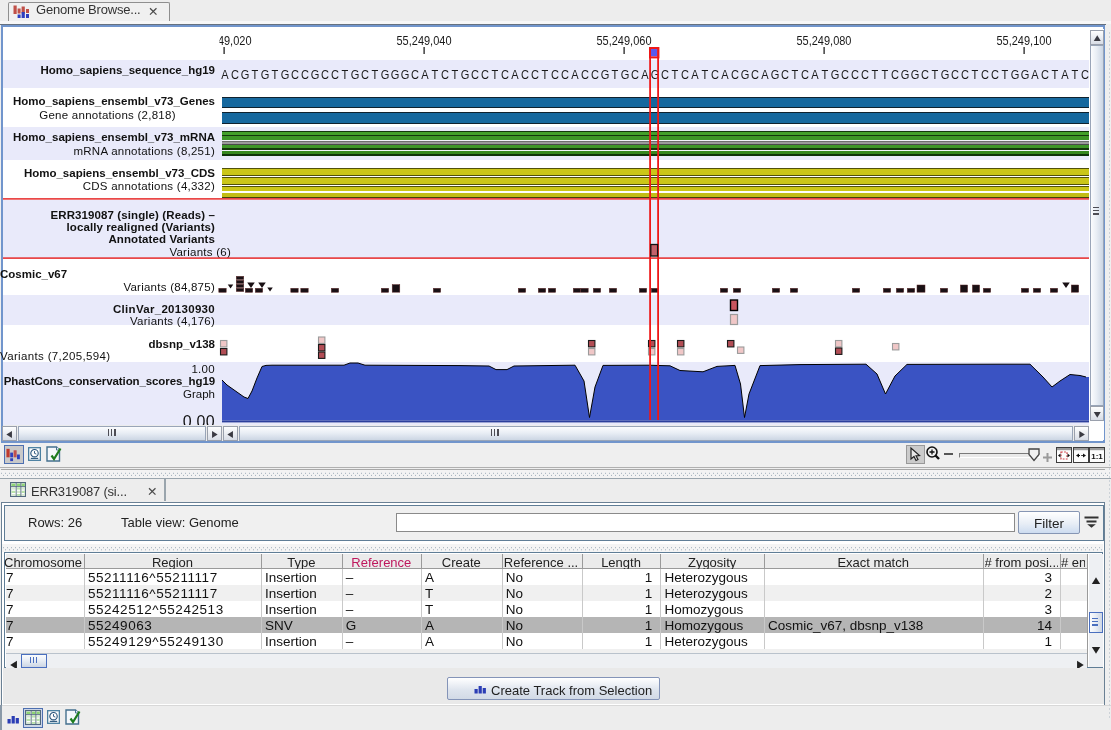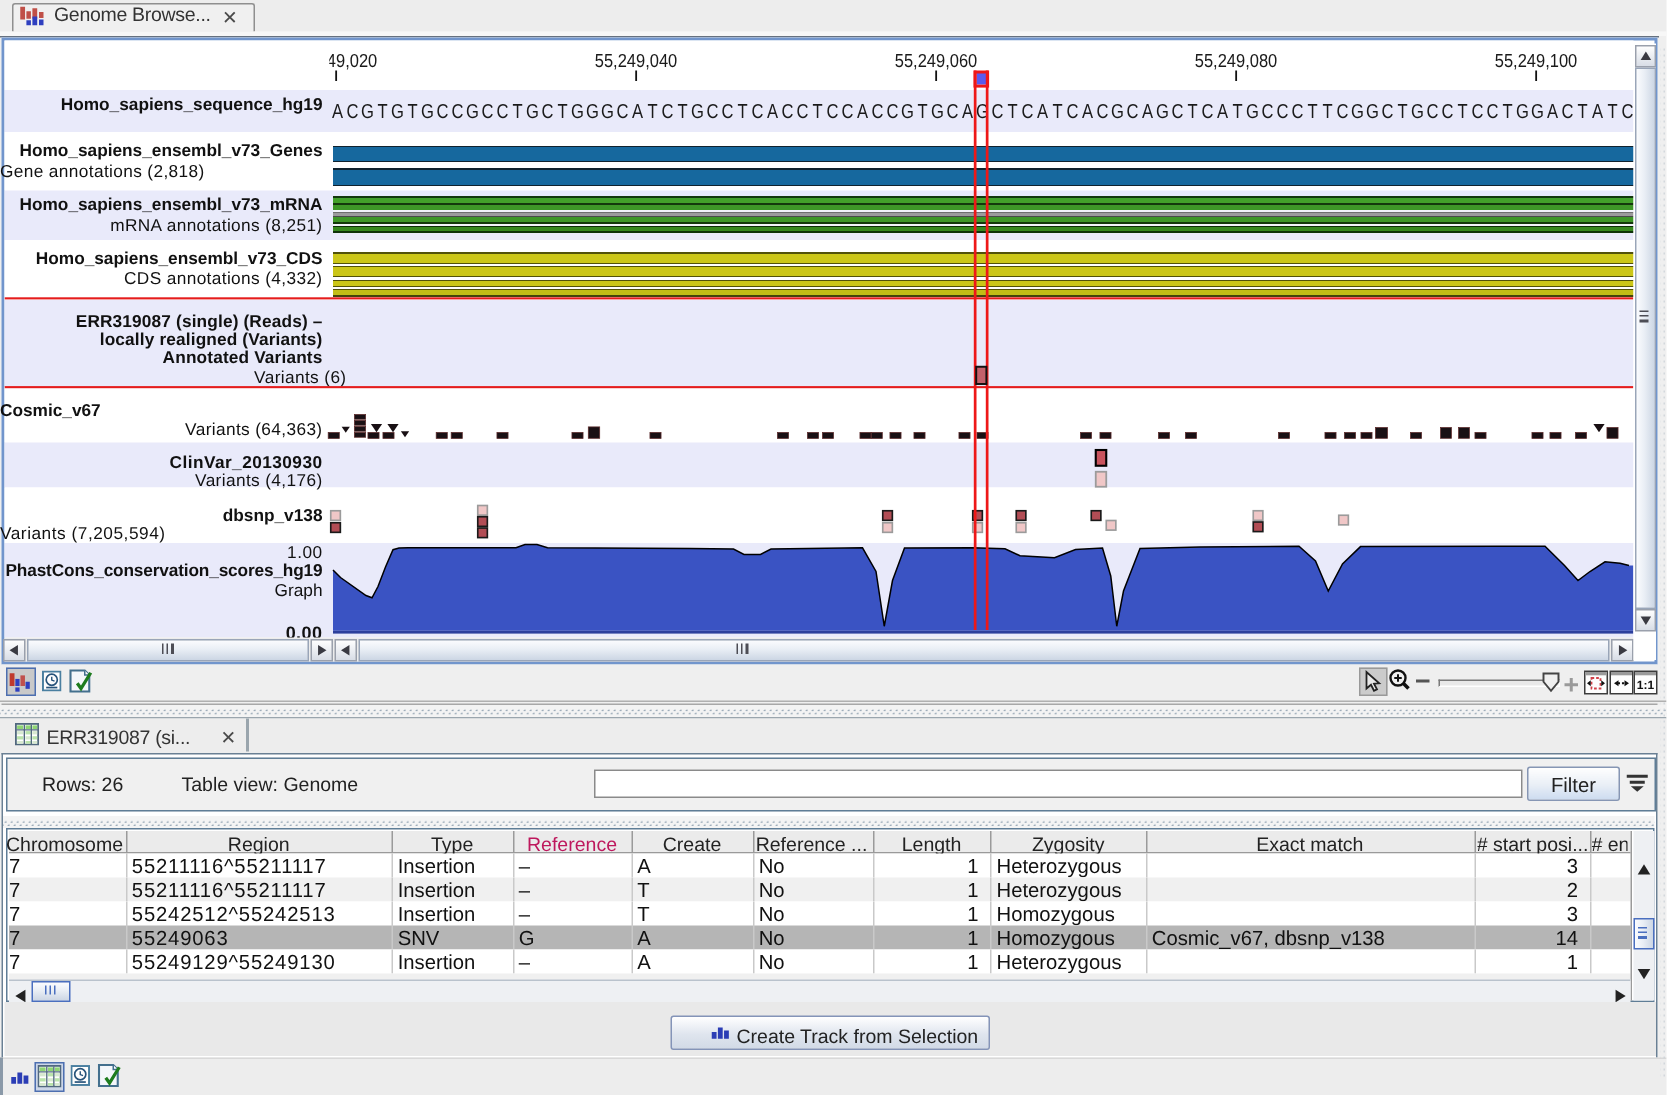--- a/index.html
+++ b/index.html
@@ -30,39 +30,39 @@
 <div style="position:absolute;left:3px;top:88px;width:1086px;height:39px;background:#fff"></div>
 <div style="position:absolute;left:3px;top:127px;width:1086px;height:33px;background:#e9eafa"></div>
 <div style="position:absolute;left:3px;top:160px;width:1086px;height:39.5px;background:#fff"></div>
 <div style="position:absolute;left:3px;top:199.5px;width:1086px;height:58.0px;background:#e9eafa"></div>
 <div style="position:absolute;left:3px;top:257.5px;width:1086px;height:37.5px;background:#fff"></div>
 <div style="position:absolute;left:3px;top:295px;width:1086px;height:30px;background:#e9eafa"></div>
 <div style="position:absolute;left:3px;top:325px;width:1086px;height:36.5px;background:#fff"></div>
 <div style="position:absolute;left:3px;top:361.5px;width:1086px;height:63.5px;background:#e9eafa"></div>
 <div style="position:absolute;top:63.5px;left:0;width:215px;text-align:right;font-size:11.5px;font-weight:bold;color:#111;line-height:12px">Homo_sapiens_sequence_hg19</div>
 <div style="position:absolute;top:95px;left:0;width:215px;text-align:right;font-size:11.5px;font-weight:bold;color:#111;line-height:12px">Homo_sapiens_ensembl_v73_Genes</div>
-<div style="position:absolute;top:109px;left:0;width:215px;text-align:left;font-size:11.5px;font-weight:normal;color:#111;line-height:12px;letter-spacing:0.25px">Gene annotations (2,818)</div>
+<div style="position:absolute;top:109px;left:0;width:215px;text-align:center;font-size:11.5px;font-weight:normal;color:#111;line-height:12px;letter-spacing:0.25px">Gene annotations (2,818)</div>
 <div style="position:absolute;top:130.5px;left:0;width:215px;text-align:right;font-size:11.5px;font-weight:bold;color:#111;line-height:12px">Homo_sapiens_ensembl_v73_mRNA</div>
 <div style="position:absolute;top:144.5px;left:0;width:215px;text-align:right;font-size:11.5px;font-weight:normal;color:#111;line-height:12px;letter-spacing:0.25px">mRNA annotations (8,251)</div>
 <div style="position:absolute;top:166.5px;left:0;width:215px;text-align:right;font-size:11.5px;font-weight:bold;color:#111;line-height:12px">Homo_sapiens_ensembl_v73_CDS</div>
 <div style="position:absolute;top:179.8px;left:0;width:215px;text-align:right;font-size:11.5px;font-weight:normal;color:#111;line-height:12px;letter-spacing:0.25px">CDS annotations (4,332)</div>
 <div style="position:absolute;top:208.5px;left:0;width:215px;text-align:right;font-size:11.5px;font-weight:bold;color:#111;line-height:12px;letter-spacing:0.1px">ERR319087 (single) (Reads) –</div>
 <div style="position:absolute;top:220.8px;left:0;width:215px;text-align:right;font-size:11.5px;font-weight:bold;color:#111;line-height:12px;letter-spacing:0.1px">locally realigned (Variants)</div>
 <div style="position:absolute;top:233px;left:0;width:215px;text-align:right;font-size:11.5px;font-weight:bold;color:#111;line-height:12px;letter-spacing:0.1px">Annotated Variants</div>
 <div style="position:absolute;top:245.7px;left:16px;width:215px;text-align:right;font-size:11.5px;font-weight:normal;color:#111;line-height:12px;letter-spacing:0.25px">Variants (6)</div>
 <div style="position:absolute;top:268.4px;left:0;width:215px;text-align:left;font-size:11.5px;font-weight:bold;color:#111;line-height:12px">Cosmic_v67</div>
-<div style="position:absolute;top:280.8px;left:0;width:215px;text-align:right;font-size:11.5px;font-weight:normal;color:#111;line-height:12px;letter-spacing:0.25px">Variants (64,363)</div>
+<div style="position:absolute;top:280.8px;left:0;width:215px;text-align:right;font-size:11.5px;font-weight:normal;color:#111;line-height:12px;letter-spacing:0.25px">Variants (84,875)</div>
 <div style="position:absolute;top:303px;left:0;width:215px;text-align:right;font-size:11.5px;font-weight:bold;color:#111;line-height:12px;letter-spacing:0.3px">ClinVar_20130930</div>
 <div style="position:absolute;top:315px;left:0;width:215px;text-align:right;font-size:11.5px;font-weight:normal;color:#111;line-height:12px;letter-spacing:0.25px">Variants (4,176)</div>
 <div style="position:absolute;top:337.5px;left:0;width:215px;text-align:right;font-size:11.5px;font-weight:bold;color:#111;line-height:12px">dbsnp_v138</div>
 <div style="position:absolute;top:349.7px;left:0;width:215px;font-size:11.5px;font-weight:normal;color:#111;line-height:12px;letter-spacing:0.35px">Variants (7,205,594)</div>
 <div style="position:absolute;top:362.8px;left:0;width:215px;text-align:right;font-size:11.5px;font-weight:normal;color:#111;line-height:12px;letter-spacing:0.3px">1.00</div>
 <div style="position:absolute;top:374.8px;left:0;width:215px;text-align:right;font-size:11.5px;font-weight:bold;color:#111;line-height:12px;letter-spacing:-0.1px">PhastCons_conservation_scores_hg19</div>
 <div style="position:absolute;top:387.5px;left:0;width:215px;text-align:right;font-size:11.5px;font-weight:normal;color:#111;line-height:12px">Graph</div>
-<div style="position:absolute;top:416px;left:0;width:215px;text-align:right;font-size:12px;font-weight:bold;color:#111;line-height:12px;letter-spacing:0.3px">0.00</div>
+<div style="position:absolute;top:416px;left:0;width:215px;text-align:right;font-size:16px;font-weight:normal;color:#111;line-height:12px;letter-spacing:0.3px">0.00</div>
 <svg style="position:absolute;left:3px;top:29px;pointer-events:none" width="1086" height="397" viewBox="0 0 1086 397" font-family="Liberation Sans, sans-serif">
 <defs>
       <clipPath id="rclip">
         <rect x="216.5" y="0" width="872" height="31"></rect>
       </clipPath>
     </defs>
 <g clip-path="url(#rclip)">
       <g transform="scale(0.88,1)" font-size="12.5px" fill="#1a1a1a">
 <text x="251.14" y="16" text-anchor="middle">55,249,020</text>
 <text x="478.41" y="16" text-anchor="middle">55,249,040</text>
@@ -334,21 +334,21 @@
 <div class="abs" style="left:5.5px;top:553.5px;width:1081px;height:15.5px;background:#ebebeb;border-bottom:1px solid #9a9a9a;box-sizing:border-box"></div>
 <div class="abs" style="left:4px;top:554.5px;width:77.9px;font-size:13px;color:#222;text-align:center;white-space:nowrap;overflow:hidden">Chromosome</div>
 <div class="abs" style="left:85.9px;top:554.5px;width:173.20000000000002px;font-size:13px;color:#222;text-align:center;white-space:nowrap;overflow:hidden">Region</div>
 <div class="abs" style="left:263.1px;top:554.5px;width:76.69999999999999px;font-size:13px;color:#222;text-align:center;white-space:nowrap;overflow:hidden">Type</div>
 <div class="abs" style="left:343.8px;top:554.5px;width:75.09999999999997px;font-size:13px;color:#be185d;text-align:center;white-space:nowrap;overflow:hidden">Reference</div>
 <div class="abs" style="left:422.9px;top:554.5px;width:76.90000000000003px;font-size:13px;color:#222;text-align:center;white-space:nowrap;overflow:hidden">Create</div>
 <div class="abs" style="left:503.8px;top:554.5px;width:75.90000000000003px;font-size:13px;color:#222;text-align:left;white-space:nowrap;overflow:hidden">Reference ...</div>
 <div class="abs" style="left:583.7px;top:554.5px;width:74.69999999999993px;font-size:13px;color:#222;text-align:center;white-space:nowrap;overflow:hidden">Length</div>
 <div class="abs" style="left:662.4px;top:554.5px;width:99.5px;font-size:13px;color:#222;text-align:center;white-space:nowrap;overflow:hidden">Zygosity</div>
 <div class="abs" style="left:765.9px;top:554.5px;width:214.60000000000002px;font-size:13px;color:#222;text-align:center;white-space:nowrap;overflow:hidden">Exact match</div>
-<div class="abs" style="left:984.5px;top:554.5px;width:73.5px;font-size:13px;color:#222;text-align:center;white-space:nowrap;overflow:hidden"># start posi...</div>
+<div class="abs" style="left:984.5px;top:554.5px;width:73.5px;font-size:13px;color:#222;text-align:center;white-space:nowrap;overflow:hidden"># from posi...</div>
 <div class="abs" style="left:1061px;top:554.5px;width:24px;font-size:13px;color:#222;text-align:center;white-space:nowrap;overflow:hidden"># en</div>
 <div class="abs" style="left:83.9px;top:553.5px;width:1px;height:15px;background:#9a9a9a"></div>
 <div class="abs" style="left:261.1px;top:553.5px;width:1px;height:15px;background:#9a9a9a"></div>
 <div class="abs" style="left:341.8px;top:553.5px;width:1px;height:15px;background:#9a9a9a"></div>
 <div class="abs" style="left:420.9px;top:553.5px;width:1px;height:15px;background:#9a9a9a"></div>
 <div class="abs" style="left:501.8px;top:553.5px;width:1px;height:15px;background:#9a9a9a"></div>
 <div class="abs" style="left:581.7px;top:553.5px;width:1px;height:15px;background:#9a9a9a"></div>
 <div class="abs" style="left:660.4px;top:553.5px;width:1px;height:15px;background:#9a9a9a"></div>
 <div class="abs" style="left:763.9px;top:553.5px;width:1px;height:15px;background:#9a9a9a"></div>
 <div class="abs" style="left:982.5px;top:553.5px;width:1px;height:15px;background:#9a9a9a"></div>

